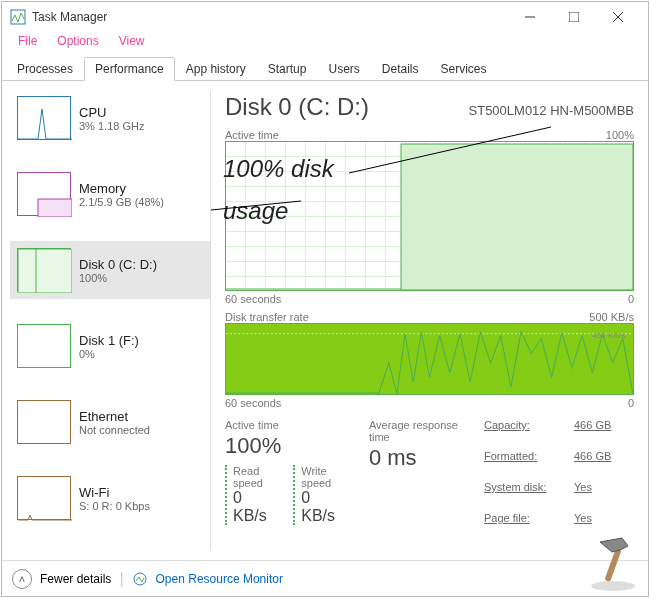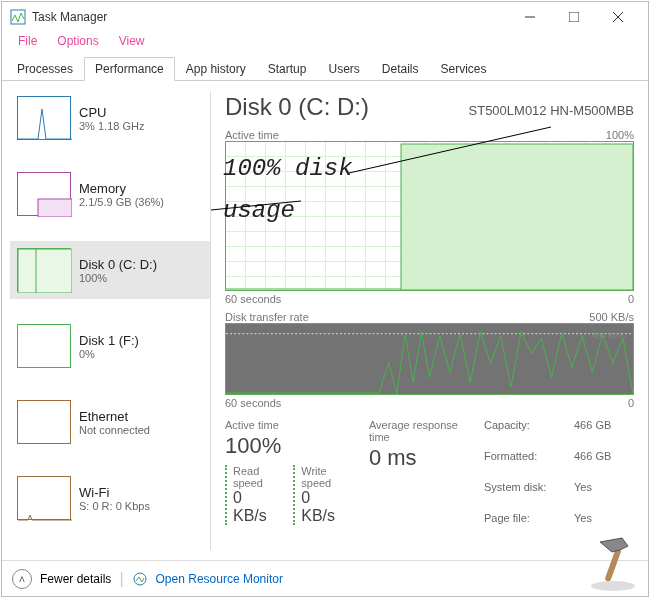--- a/index.html
+++ b/index.html
@@ -27,35 +27,35 @@
 .sitem .tlabels { display: flex; flex-direction: column; }
 .sitem .tname { font-size: 13px; color: #222; }
 .sitem .tsub { font-size: 11px; color: #666; }
 .divider { width: 1px; background: #ddd; margin: 10px 0; }
 .main { flex: 1; padding: 12px 14px 8px 14px; display: flex; flex-direction: column; position: relative; }
 .mhead { display: flex; align-items: baseline; justify-content: space-between; }
 .mtitle { font-size: 24px; color: #444; font-weight: 400; }
 .mmodel { font-size: 13px; color: #555; }
 .glabelrow { display: flex; justify-content: space-between; font-size: 11px; color: #777; margin-top: 8px; }
 .graph { border: 1px solid #5aaf4e; height: 150px; background: repeating-linear-gradient(to right, transparent 0 19px, #d8f0d5 19px 20px), repeating-linear-gradient(to bottom, transparent 0 14px, #d8f0d5 14px 15px); position: relative; overflow: hidden; }
-.graph2 { border: 1px solid #5aaf4e; height: 72px; background: #737373; position: relative; overflow: hidden; }
+.graph2 { border: 1px solid #5aaf4e; height: 72px; background: #84cc16; position: relative; overflow: hidden; }
 .gfooter { display: flex; justify-content: space-between; font-size: 11px; color: #777; margin-top: 2px; }
 .stats { display: flex; gap: 22px; margin-top: 10px; font-size: 11px; color: #666; }
 .stcol .lab { font-size: 11px; color: #777; }
 .stcol .big { font-size: 22px; color: #444; margin-top: 2px; }
 .barpair { display: flex; gap: 14px; margin-top: 6px; }
 .barslot { border-left: 2px dotted #4caf50; padding-left: 6px; }
 .barslot .lab { font-size: 11px; color: #777; }
 .barslot .val { font-size: 16px; color: #444; }
-.kv { font-size: 11px; color: #666; display: grid; grid-template-columns: 90px 60px; row-gap: 18px; }
+.kv { font-size: 11px; color: #666; display: grid; grid-template-columns: 90px 60px; row-gap: 18px; text-decoration: underline; }
 .footerbar { height: 36px; border-top: 1px solid #ddd; display: flex; align-items: center; padding: 0 10px; gap: 8px; margin-top: auto; }
 .circarr { width: 20px; height: 20px; border: 1px solid #888; border-radius: 50%; display: flex; align-items: center; justify-content: center; font-size: 11px; color: #555; }
 .footlink { font-size: 12px; }
 .blue { color: #0066cc; }
-.annot { position: absolute; font-style: italic; font-family: Liberation Mono, monospace; font-size: 24px; color: #222; }
+.annot { position: absolute; font-style: italic; font-family: Liberation Sans, sans-serif; font-size: 24px; color: #222; }
 .overlay-hammer { position: absolute; right: 6px; bottom: 6px; }
 svg { display: block; }
 </style>
 </head>
 <body>
 
 <div class="window">
   <div class="titlebar">
     <span class="icon">
       <svg width="16" height="16">
@@ -112,21 +112,21 @@
           </div>
       </div>
       <div class="sitem">
         <div class="thumb mem">
             <svg width="54" height="44">
               <rect x="20" y="26" width="34" height="18" fill="#f4e0f4" stroke="#a84ba8"></rect>
             </svg>
           </div>
         <div class="tlabels">
             <div class="tname">Memory</div>
-            <div class="tsub">2.1/5.9 GB (36%)</div>
+            <div class="tsub">2.1/5.9 GB (48%)</div>
           </div>
       </div>
       <div class="sitem selected">
         <div class="thumb disk">
             <svg width="54" height="44">
               <rect x="0" y="0" width="54" height="44" fill="#e8f7e6"></rect>
               <line x1="18" y1="0" x2="18" y2="44" stroke="#4caf50"></line>
               <rect x="0" y="0" width="54" height="44" fill="none" stroke="#4caf50"></rect>
             </svg>
           </div>

